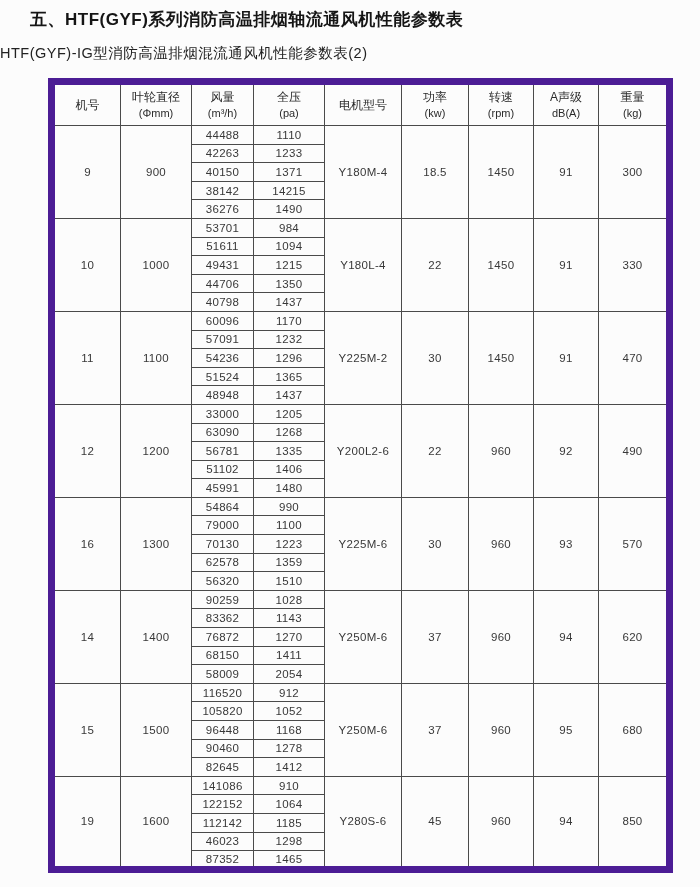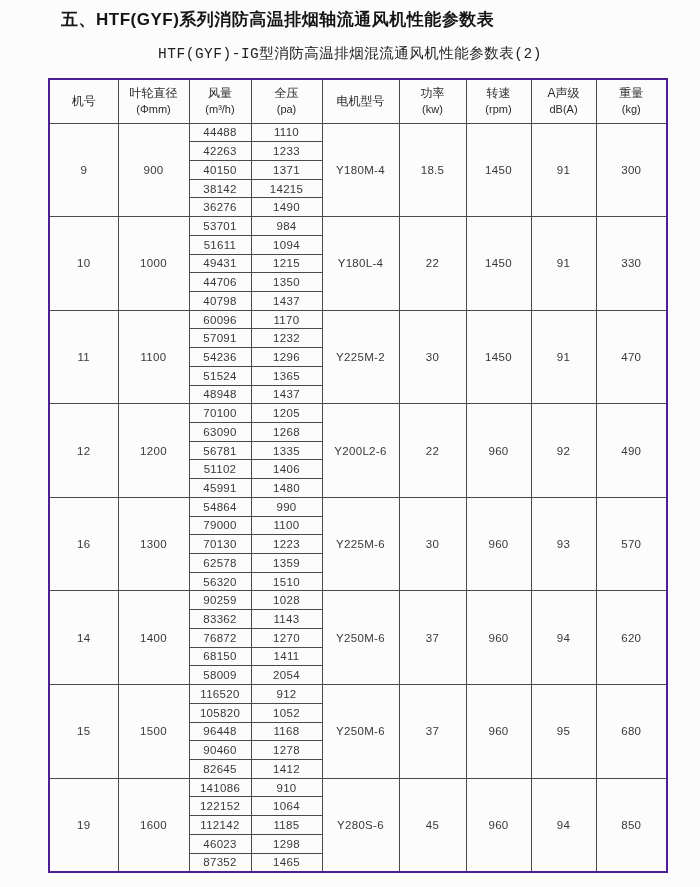--- a/index.html
+++ b/index.html
@@ -9,42 +9,40 @@
     font-family: "Liberation Sans", "DejaVu Sans", sans-serif;
     color: #2e2e2e;
     overflow: hidden;
   }
   .page { position: relative; width: 700px; height: 887px; }
   .doc-title {
     position: absolute; left: 30px; top: 8px;
     font-size: 17px; font-weight: bold; color: #151515;
     letter-spacing: 0.5px;
     font-family: "Liberation Sans", "DejaVu Sans", sans-serif;
-    margin-left: 31px;
   }
   .doc-subtitle {
     position: absolute; left: 0; top: 44px; width: 700px;
-    text-align: center;
     font-size: 14.5px; font-weight: normal; color: #222;
-    font-family: Liberation Mono, monospace;
+    font-family: Liberation Sans, sans-serif;
     letter-spacing: 0.5px;
   }
   table.spec {
     position: absolute; left: 48px; top: 78px;
     width: 618px; height: 795px;
     border-collapse: collapse;
     table-layout: fixed;
     background: #fcfcfc;
   }
   table.spec th, table.spec td {
     border: 1px solid #4a4a4a;
     text-align: center; vertical-align: middle;
     overflow: hidden; white-space: nowrap;
   }
-  table.spec { border: 2px solid #4c1d95; }
+  table.spec { border: 7px solid #4c1d95; }
   table.spec thead th {
     height: 44px;
     font-size: 12px; font-weight: normal; color: #2a2a2a;
     line-height: 1.35;
   }
   table.spec thead .unit { font-size: 11px; }
   table.spec tbody td {
     font-size: 11.5px; color: #383838;
     height: 18px;
     letter-spacing: 0.3px;
@@ -186,21 +184,21 @@
           <td>51524</td>
           <td>1365</td>
         </tr>
         <tr>
           <td>48948</td>
           <td>1437</td>
         </tr>
         <tr>
           <td rowspan="5">12</td>
           <td rowspan="5">1200</td>
-          <td>70100</td>
+          <td>33000</td>
           <td>1205</td>
           <td rowspan="5">Y200L2-6</td>
           <td rowspan="5">22</td>
           <td rowspan="5">960</td>
           <td rowspan="5">92</td>
           <td rowspan="5">490</td>
         </tr>
         <tr>
           <td>63090</td>
           <td>1268</td>

